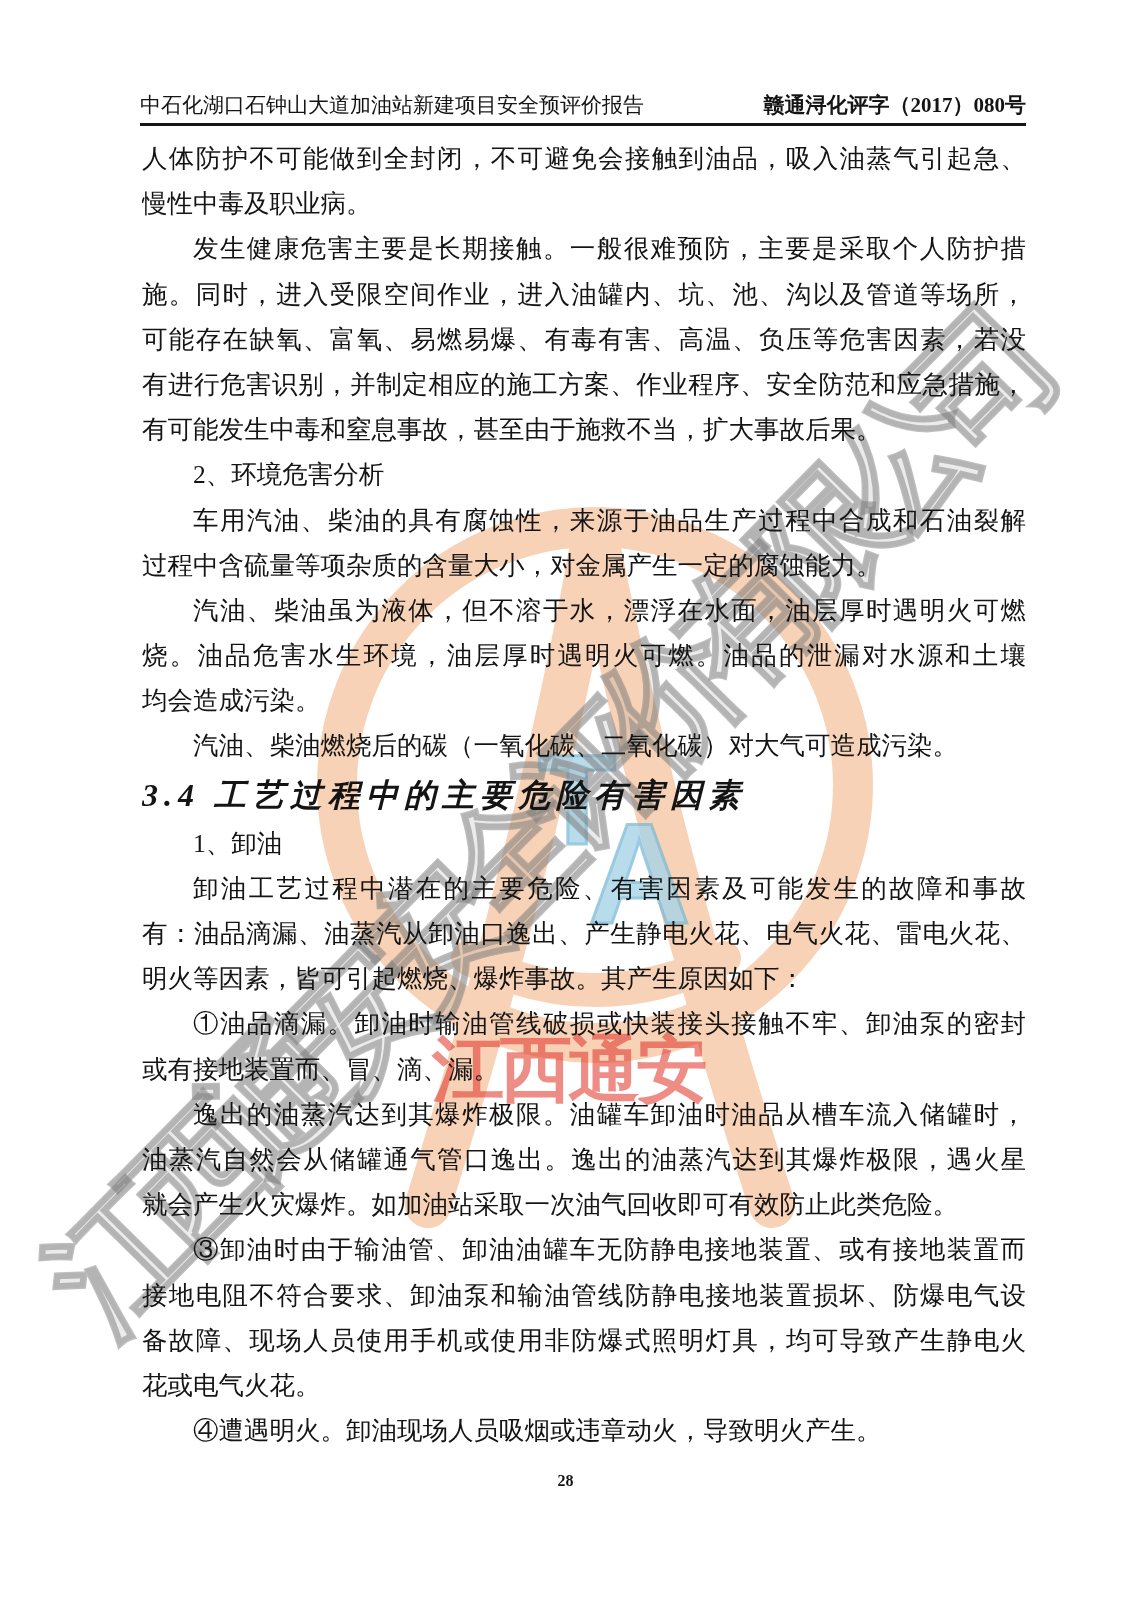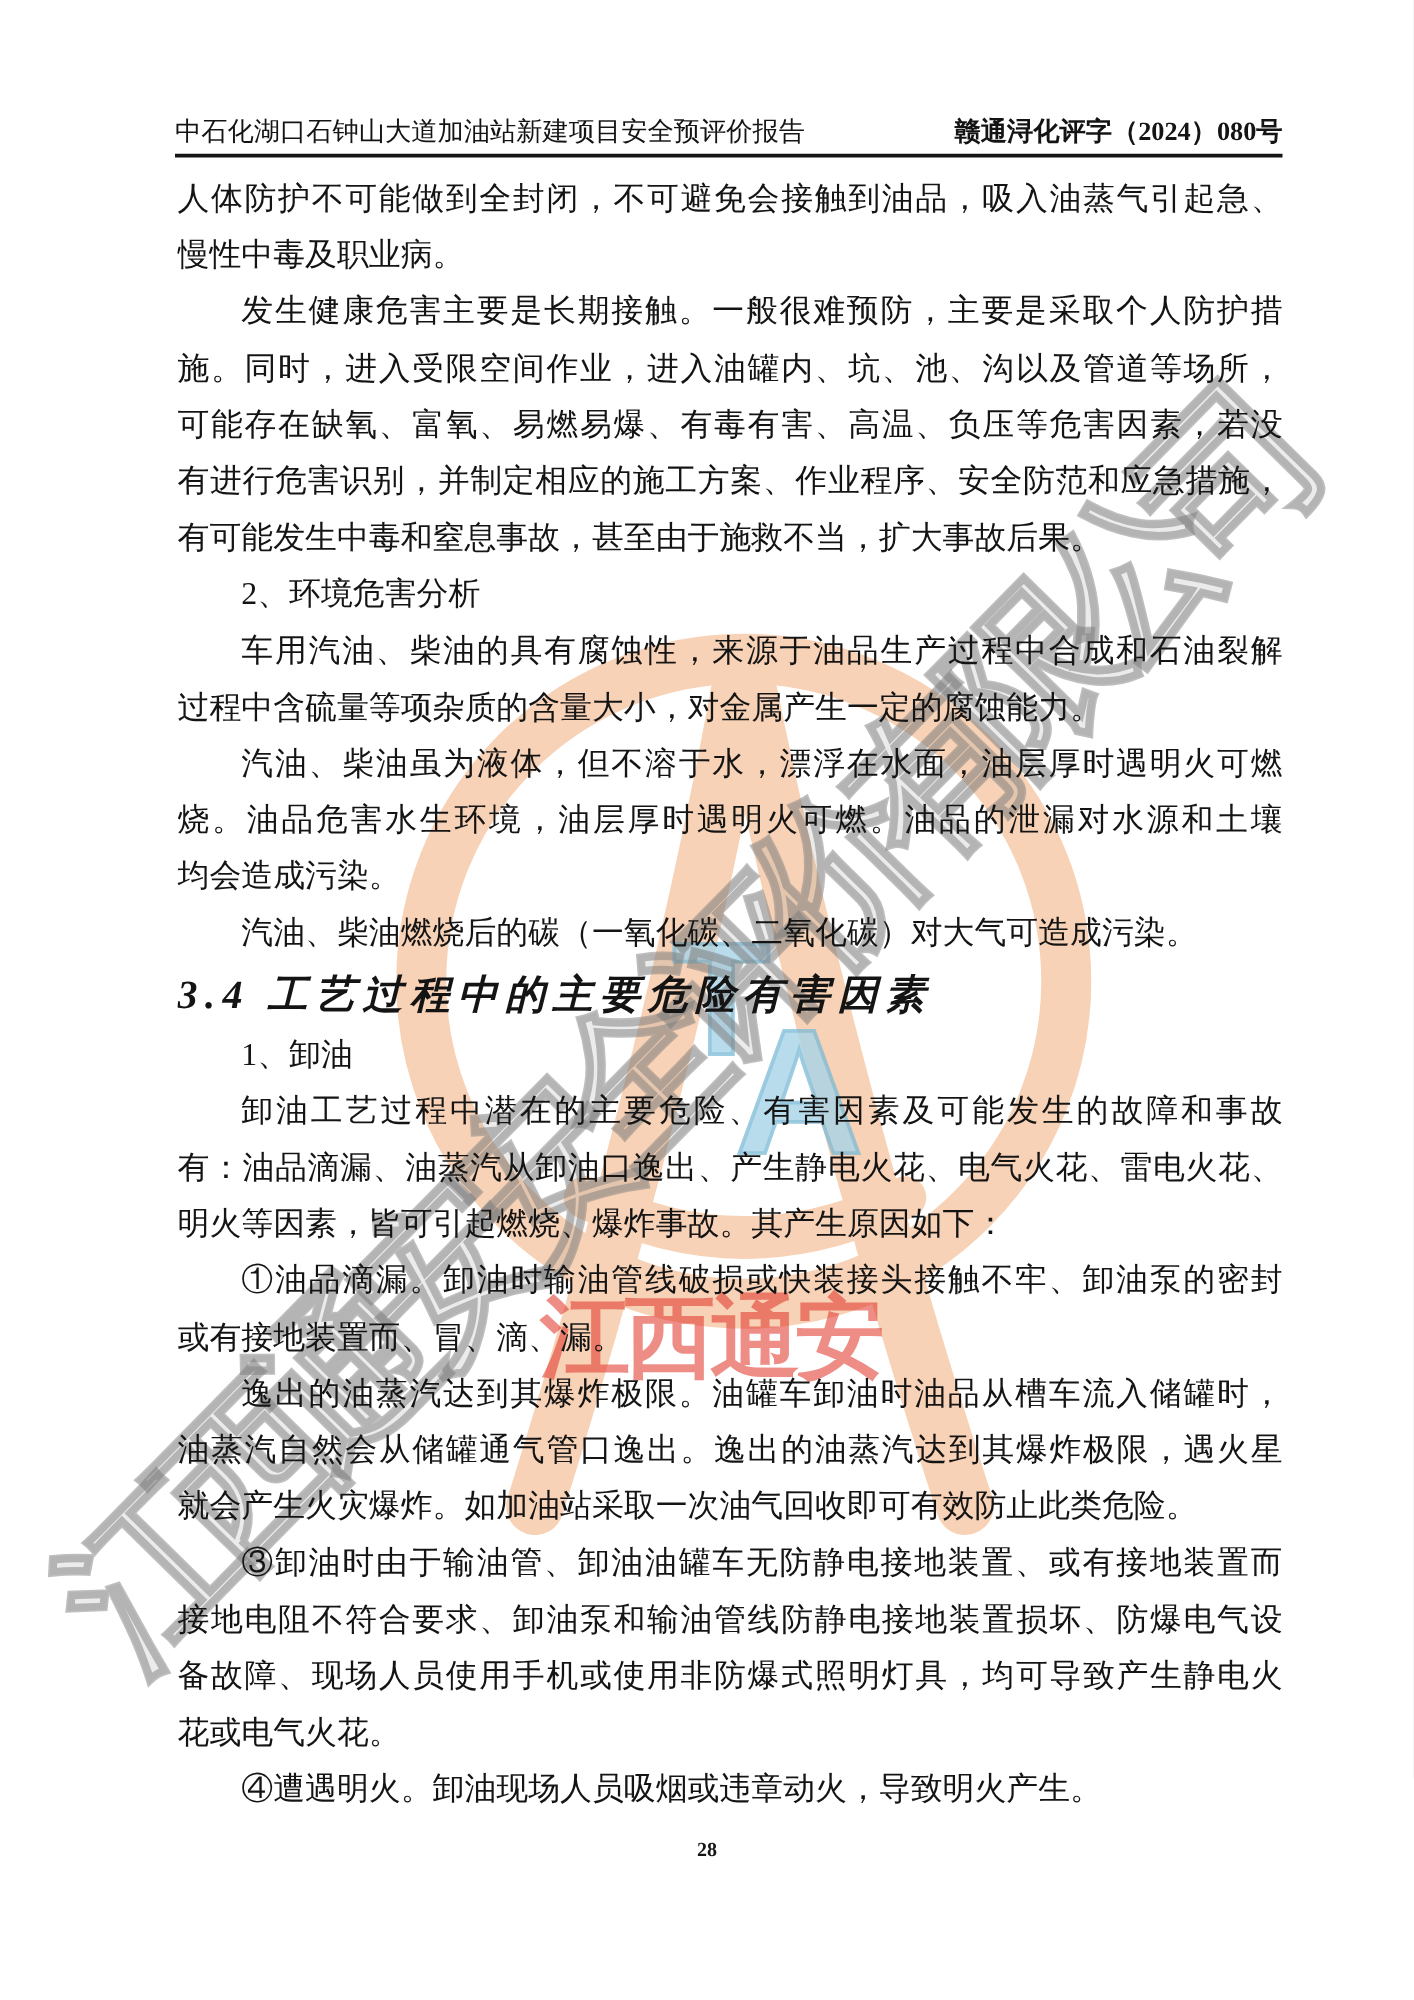--- a/index.html
+++ b/index.html
@@ -86,21 +86,21 @@
 
   <div class="wm wm-blue wm-blue-t">T</div>
   <div class="wm wm-blue wm-blue-a">A</div>
 
   <div class="wm wm-red">江西通安</div>
 
   <div class="wm wm-diag">江西通安安全评价有限公司</div>
 
   <div class="header">
     <span class="left">中石化湖口石钟山大道加油站新建项目安全预评价报告</span>
-    <span class="right">赣通浔化评字（2024）080号</span>
+    <span class="right">赣通浔化评字（2017）080号</span>
   </div>
 
   <div class="body-text">
       <div class="line full">人体防护不可能做到全封闭，不可避免会接触到油品，吸入油蒸气引起急、</div>
       <div class="line">慢性中毒及职业病。</div>
       <div class="line indent full">发生健康危害主要是长期接触。一般很难预防，主要是采取个人防护措</div>
       <div class="line full">施。同时，进入受限空间作业，进入油罐内、坑、池、沟以及管道等场所，</div>
       <div class="line full">可能存在缺氧、富氧、易燃易爆、有毒有害、高温、负压等危害因素，若没</div>
       <div class="line full">有进行危害识别，并制定相应的施工方案、作业程序、安全防范和应急措施，</div>
       <div class="line">有可能发生中毒和窒息事故，甚至由于施救不当，扩大事故后果。</div>

